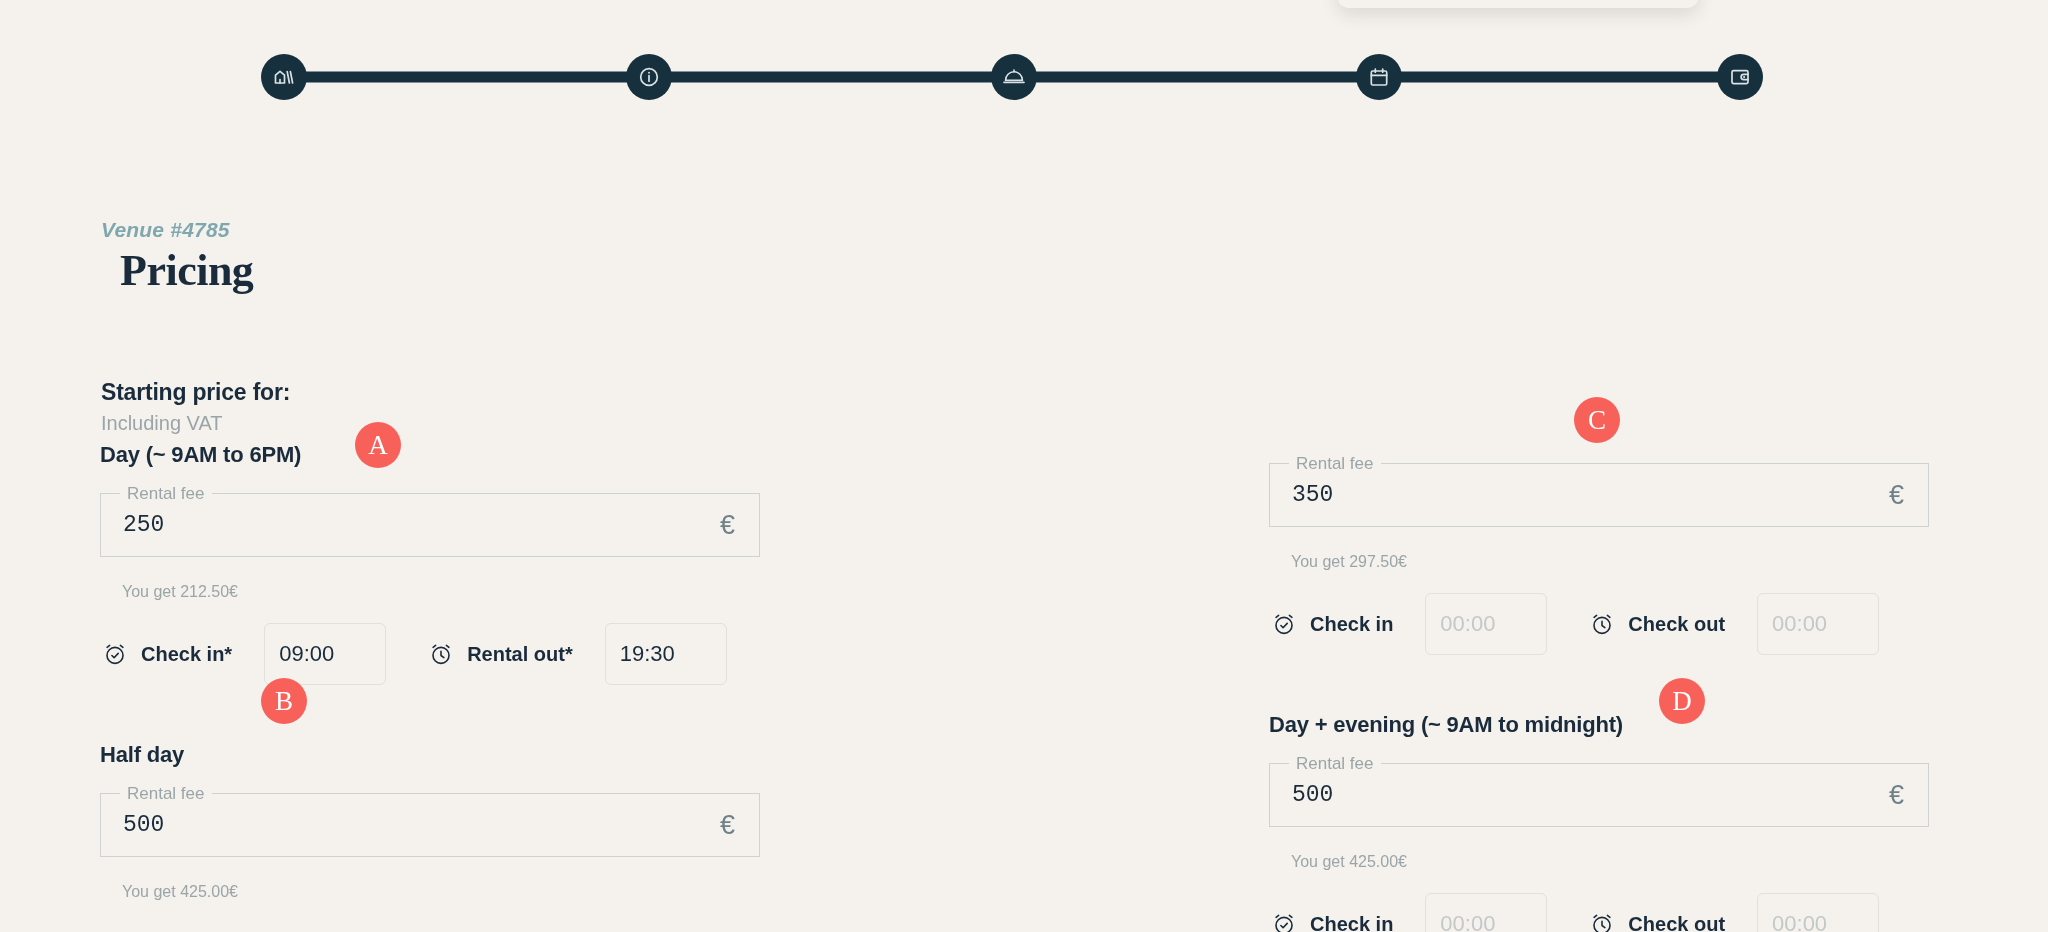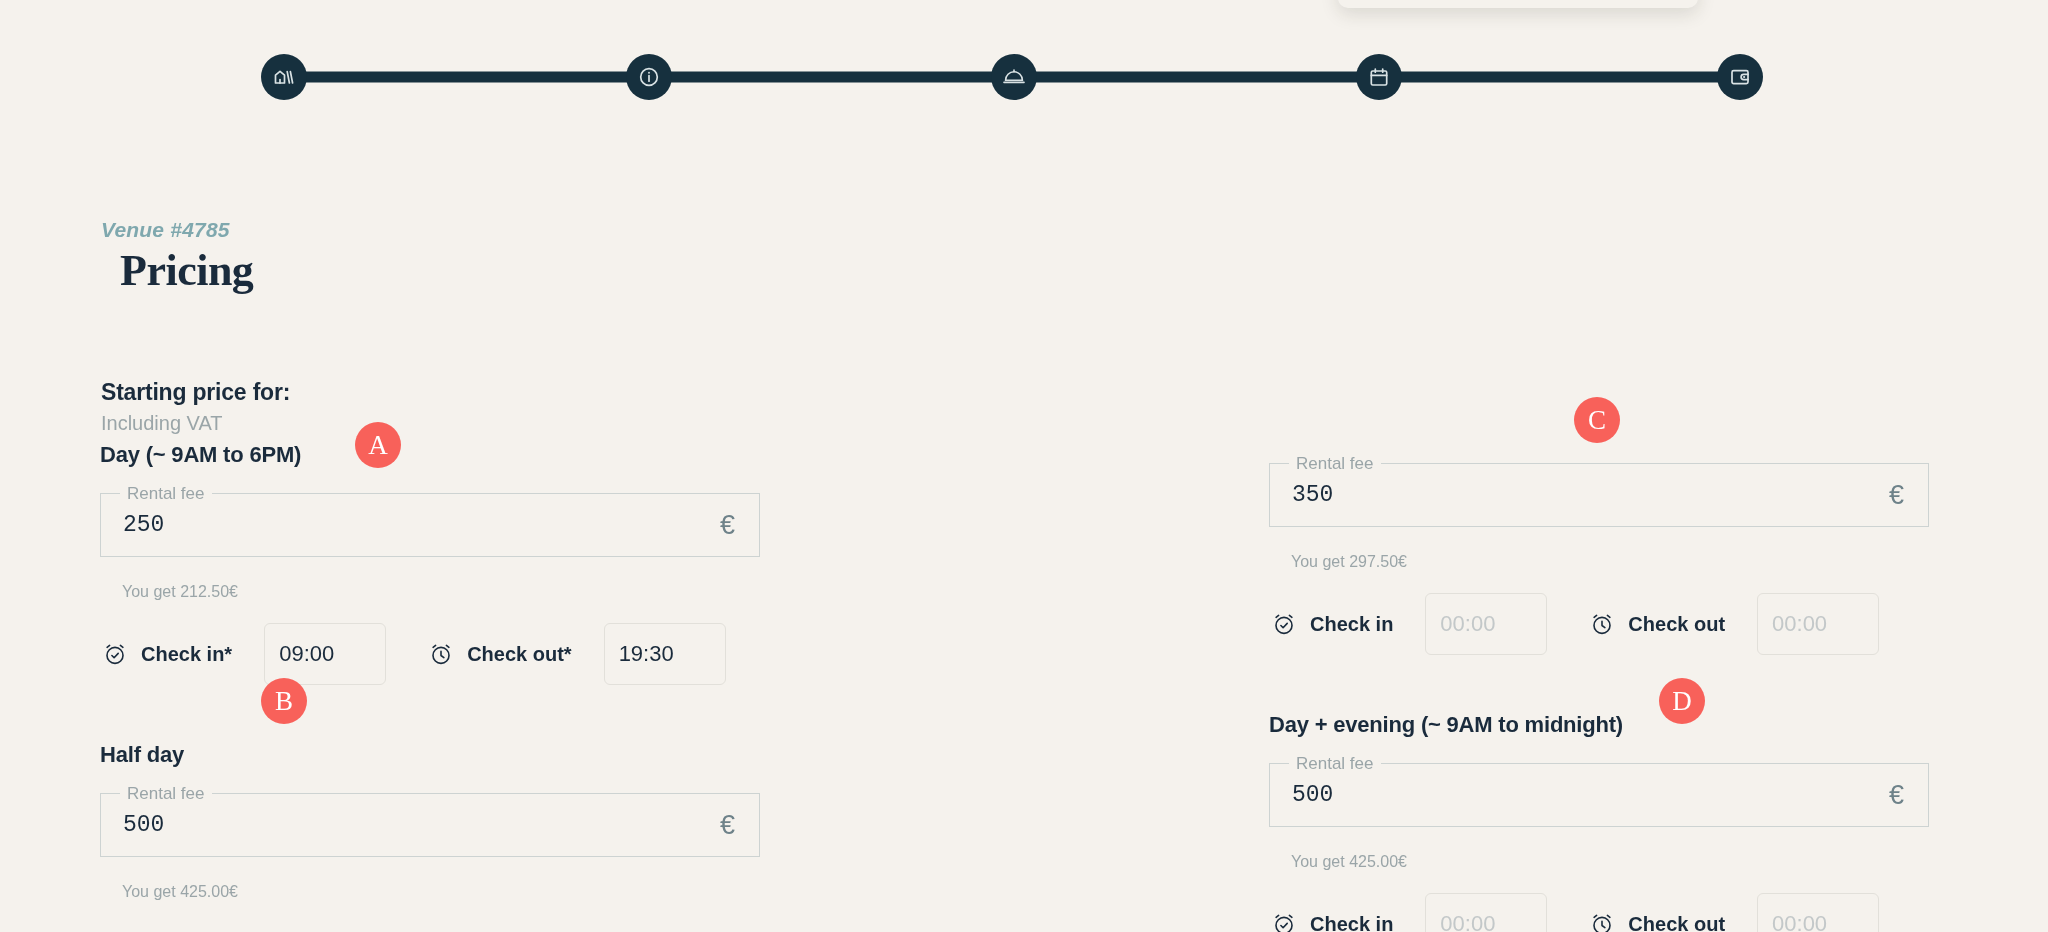--- a/index.html
+++ b/index.html
@@ -256,21 +256,21 @@
 
         <div class="time-item">
           <span class="ico">
             <svg width="28" height="28" viewBox="0 0 28 28" fill="none" stroke="#1A2B3C" stroke-width="1.6" stroke-linecap="round" stroke-linejoin="round">
               <circle cx="14" cy="15.4" r="8"></circle>
               <path d="M14 11.4v4.1l2.9 2.1"></path>
               <path d="M6.1 7.3 8.6 5.4"></path>
               <path d="M21.9 7.3 19.4 5.4"></path>
             </svg>
           </span>
-          <span class="time-label">Check out*</span>
+          <span class="time-label">Rental out*</span>
           <div class="time-box">
             <input type="text" value="19:30" style="">
           </div>
         </div>
       </div>
     </div>
 
     <div class="group g2">
       <div class="group-title">Half day</div>
 

